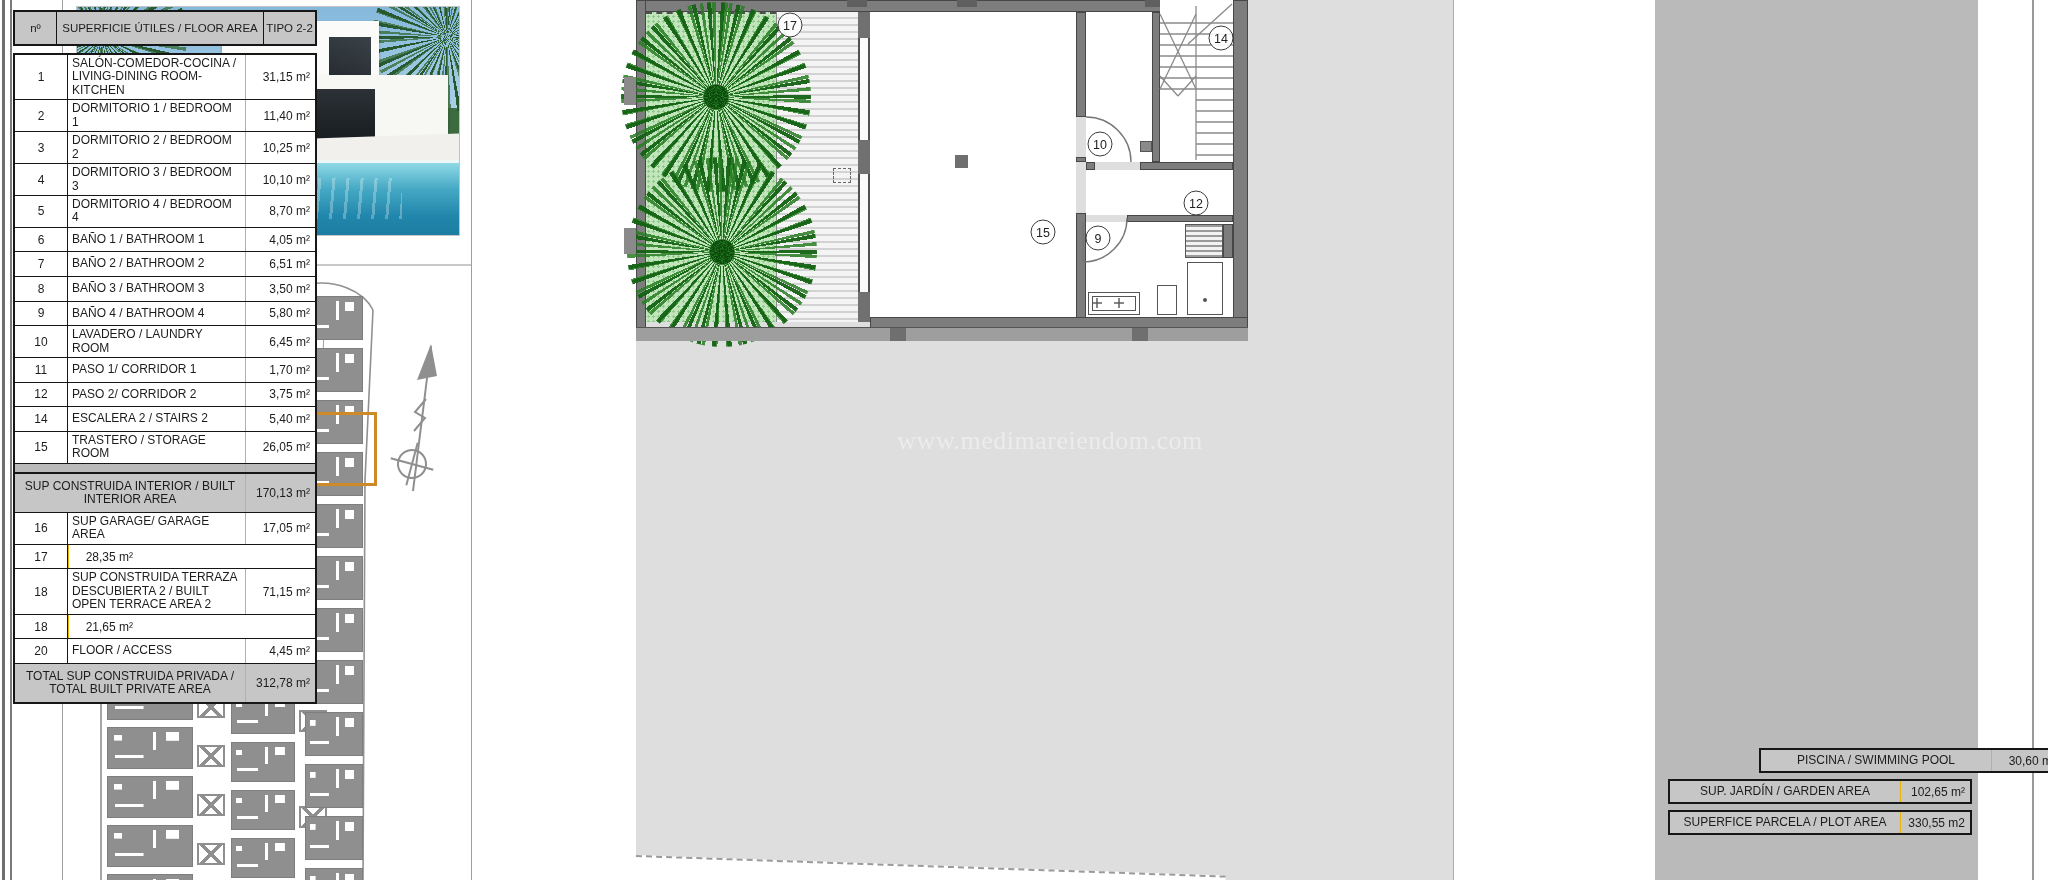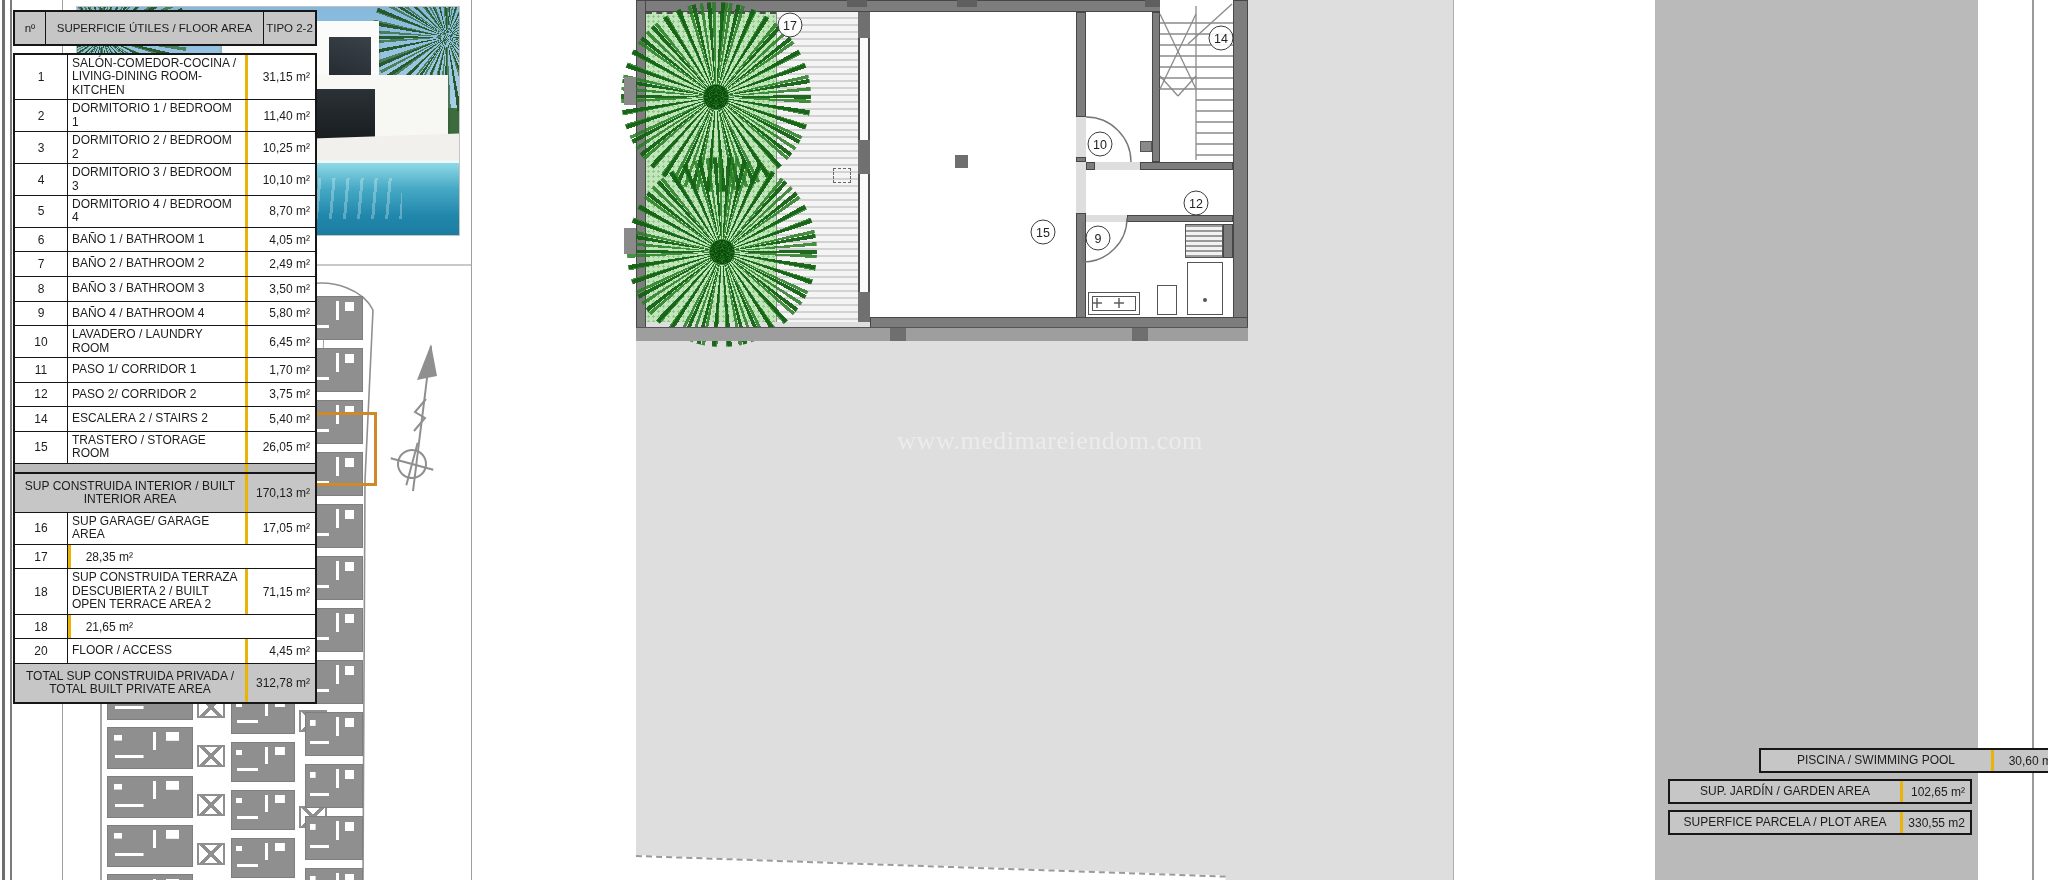--- a/index.html
+++ b/index.html
@@ -102,31 +102,31 @@
   .fixture{position:absolute;border:1.5px solid #555;background:#fff;box-sizing:border-box;}
   #shower-stripes{position:absolute;left:549px;top:224px;width:38px;height:34px;
       background:repeating-linear-gradient(180deg,#9a9a9a 0 2px,#f2f2f2 2px 5px);border:1px solid #555;box-sizing:border-box;}
 
   
   #tstrip{position:absolute;left:1655px;top:0;width:323px;height:880px;background:#bababa;}
   .tbl{position:absolute;left:13px;width:304px;background:#fff;border:2px solid #161616;box-sizing:border-box;}
   #thead{position:absolute;left:13px;top:10px;width:304px;height:36px;display:flex;background:#c6c6c6;
          border:2px solid #161616;box-sizing:border-box;font-size:11.5px;}
   #thead .hc{display:flex;align-items:center;justify-content:center;white-space:nowrap;overflow:hidden;}
-  .hc-num{width:31px;border-right:1.5px solid #161616;box-sizing:border-box;}
+  .hc-num{width:42px;border-right:1.5px solid #161616;box-sizing:border-box;}
   .hc-desc{flex:1;}
   .hc-val{width:52px;border-left:1.5px solid #161616;box-sizing:border-box;}
   #tbody1{top:53px;}
   #tbody2{top:472px;}
   .trow{display:flex;border-top:1px solid #161616;min-height:23.6px;align-items:stretch;}
   .trow:first-child{border-top:none;}
   .c-num{width:53px;flex:none;border-right:1px solid #161616;display:flex;align-items:center;
          justify-content:center;font-size:12px;box-sizing:border-box;}
   .c-desc{flex:1;display:flex;align-items:center;font-size:12px;line-height:1.12;padding:2px 4px;box-sizing:border-box;}
-  .c-val{width:70px;flex:none;border-left:3px solid #eab308;display:flex;align-items:center;
+  .c-val{width:70px;flex:none;border-left:1px solid #eab308;display:flex;align-items:center;
          justify-content:flex-end;padding-right:5px;font-size:12px;box-sizing:border-box;}
   .c-merge{flex:1;display:flex;align-items:center;justify-content:center;text-align:center;
          font-size:12px;line-height:1.12;padding:2px 6px;box-sizing:border-box;}
   .trow.sect{background:#c6c6c6;min-height:38px;}
   .trow.spacer{background:#bababa;height:44px;}
   .sumbox{position:absolute;left:13px;width:304px;min-height:25px;display:flex;background:#c6c6c6;
          border:2px solid #161616;box-sizing:border-box;}
 </style>
 </head>
 <body>
@@ -371,21 +371,21 @@
       <div class="c-val">8,70 m²</div>
     </div>
     <div class="trow">
       <div class="c-num">6</div>
       <div class="c-desc">BAÑO 1 / BATHROOM 1</div>
       <div class="c-val">4,05 m²</div>
     </div>
     <div class="trow">
       <div class="c-num">7</div>
       <div class="c-desc">BAÑO 2 / BATHROOM 2</div>
-      <div class="c-val">2,49 m²</div>
+      <div class="c-val">6,51 m²</div>
     </div>
     <div class="trow">
       <div class="c-num">8</div>
       <div class="c-desc">BAÑO 3 / BATHROOM 3</div>
       <div class="c-val">3,50 m²</div>
     </div>
     <div class="trow">
       <div class="c-num">9</div>
       <div class="c-desc">BAÑO 4 / BATHROOM 4</div>
       <div class="c-val">5,80 m²</div>

